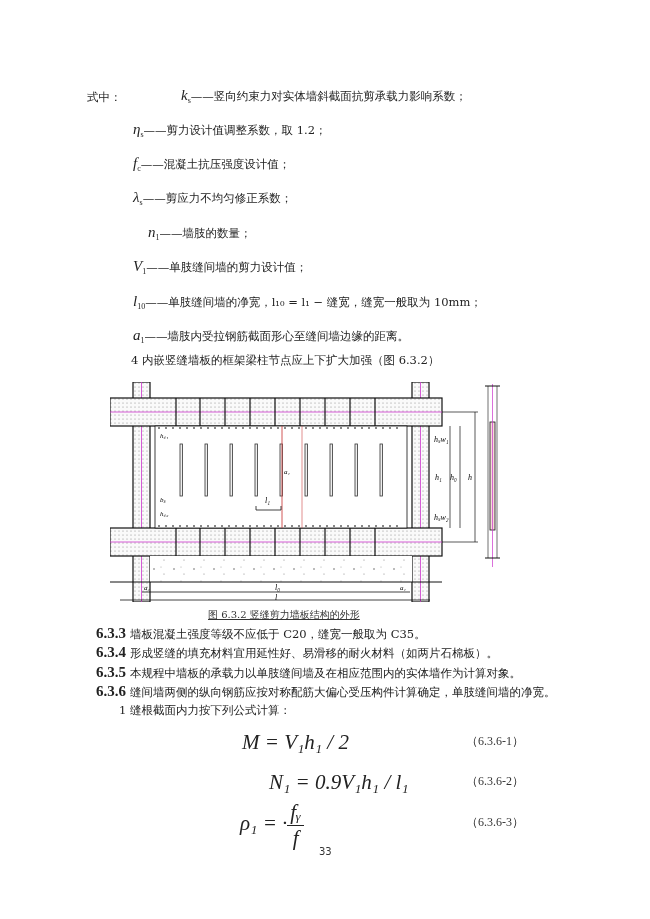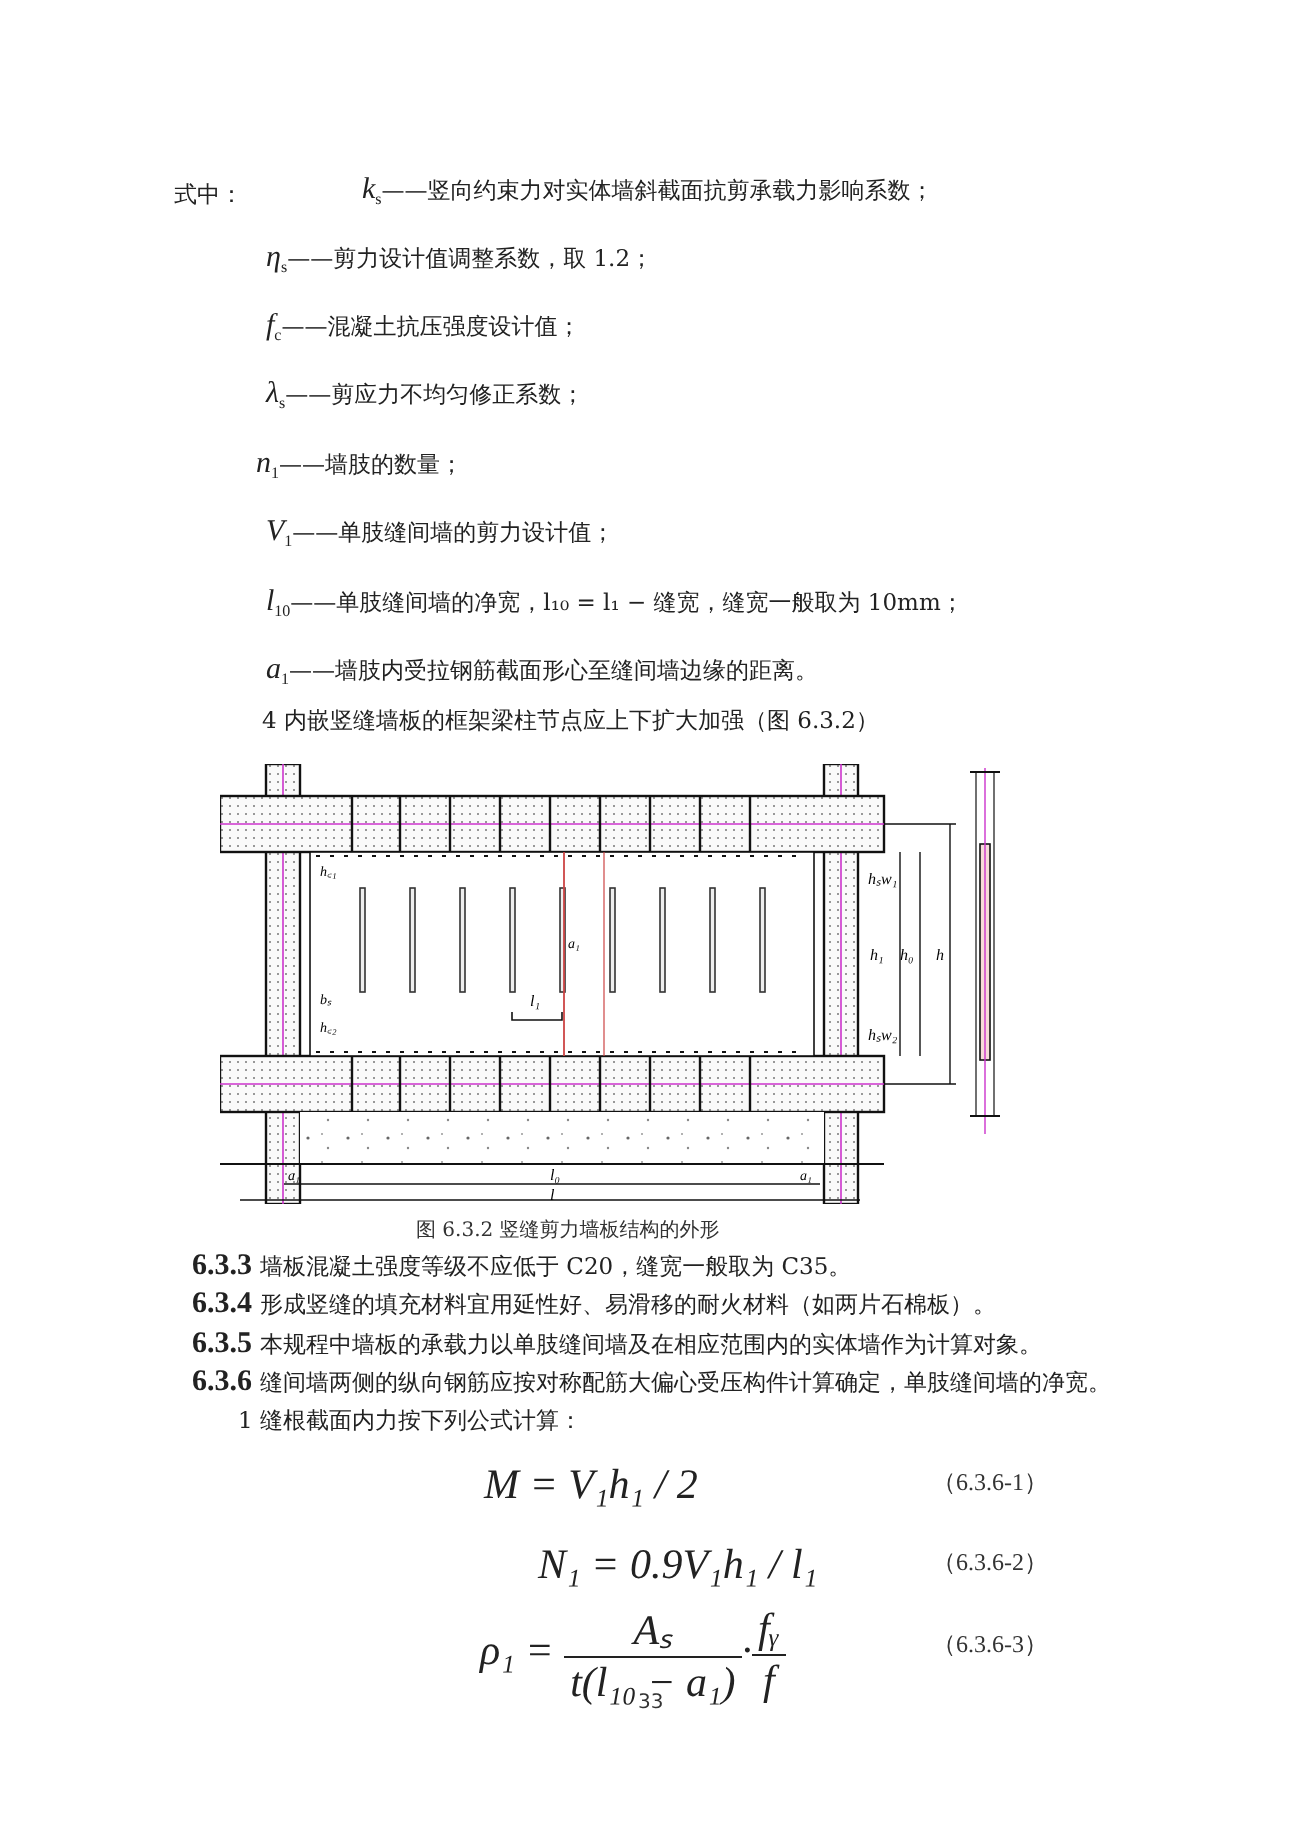--- a/index.html
+++ b/index.html
@@ -2,21 +2,21 @@
 <html><head>
 <meta charset="utf-8">
 <style>
   html, body { margin:0; padding:0; background:#ffffff; }
   body { width:650px; height:919px; position:relative; overflow:hidden;
          font-family:"DejaVu Serif", "Liberation Serif", serif; color:#222; }
   .line { position:absolute; font-size:11.5px; white-space:nowrap; line-height:14px; }
   .sym { font-family:"Liberation Serif", serif; font-style:italic; font-size:15px; }
   .sub { font-size:8px; font-style:normal; vertical-align:-3px; }
   .num { font-weight:bold; font-family:"Liberation Serif", serif; font-size:15px; margin-right:4px; }
-  .caption { position:absolute; font-size:10px; color:#333; }
+  .caption { position:absolute; font-size:10px; color:#333;text-decoration:underline; }
   .eq { position:absolute; font-family:"Liberation Serif", serif; font-size:21px; font-style:italic; white-space:nowrap; }
   .eqno { position:absolute; font-family:"Liberation Serif", serif; font-size:12px; color:#333; }
   .pageno { position:absolute; font-family:"DejaVu Sans", sans-serif; font-size:10px; color:#333; }
   #figure { position:absolute; left:110px; top:382px; width:440px; height:220px; }
   .frac { display:inline-block; vertical-align:middle; text-align:center; }
   .frac .top { display:block; border-bottom:1px solid #222; padding:0 3px; }
   .frac .bot { display:block; padding:0 3px; }
 </style>
 </head>
 <body>
@@ -30,21 +30,21 @@
 </div>
 <div class="line" style="left:133px;top:122px;">
   <span class="sym"><span>η</span><span class="sub">s</span></span><span>——剪力设计值调整系数，取 1.2；</span>
 </div>
 <div class="line" style="left:133px;top:156px;">
   <span class="sym"><span>f</span><span class="sub">c</span></span><span>——混凝土抗压强度设计值；</span>
 </div>
 <div class="line" style="left:133px;top:190px;">
   <span class="sym"><span>λ</span><span class="sub">s</span></span><span>——剪应力不均匀修正系数；</span>
 </div>
-<div class="line" style="left:128px;top:225px;">
+<div class="line" style="left:148px;top:225px;">
   <span class="sym"><span>n</span><span class="sub">1</span></span><span>——墙肢的数量；</span>
 </div>
 <div class="line" style="left:133px;top:259px;">
   <span class="sym"><span>V</span><span class="sub">1</span></span><span>——单肢缝间墙的剪力设计值；</span>
 </div>
 <div class="line" style="left:133px;top:294px;">
   <span class="sym"><span>l</span><span class="sub">10</span></span><span>——单肢缝间墙的净宽，l₁₀ = l₁ − 缝宽，缝宽一般取为 10mm；</span>
 </div>
 <div class="line" style="left:133px;top:328px;">
   <span class="sym"><span>a</span><span class="sub">1</span></span><span>——墙肢内受拉钢筋截面形心至缝间墙边缘的距离。</span>
@@ -180,17 +180,17 @@
 <div class="line" style="left:119px;top:703px;">1  缝根截面内力按下列公式计算：</div>
 
 <div class="eq" style="left:242px;top:730px;">M = V₁h₁ / 2</div>
 <div class="eqno" style="left:466px;top:733px;">（6.3.6-1）</div>
 
 <div class="eq" style="left:246px;top:770px;margin-left:23px;">N₁ = 0.9V₁h₁ / l₁</div>
 <div class="eqno" style="left:466px;top:773px;">（6.3.6-2）</div>
 
 <div class="eq" style="left:240px;top:800px;">
   <span>ρ₁ =</span>
-  <span class="frac"><span class="top">Aₛ</span><span class="bot">t(l₁₀ − a₁)</span></span>·<span class="frac"><span class="top">fᵧ</span><span class="bot">f</span></span>
+  ·<span class="frac"><span class="top">fᵧ</span><span class="bot">f</span></span>
 </div>
 <div class="eqno" style="left:466px;top:814px;">（6.3.6-3）</div>
 
 <div class="pageno" style="left:319px;top:846px;">33</div>
 
 </body></html>

